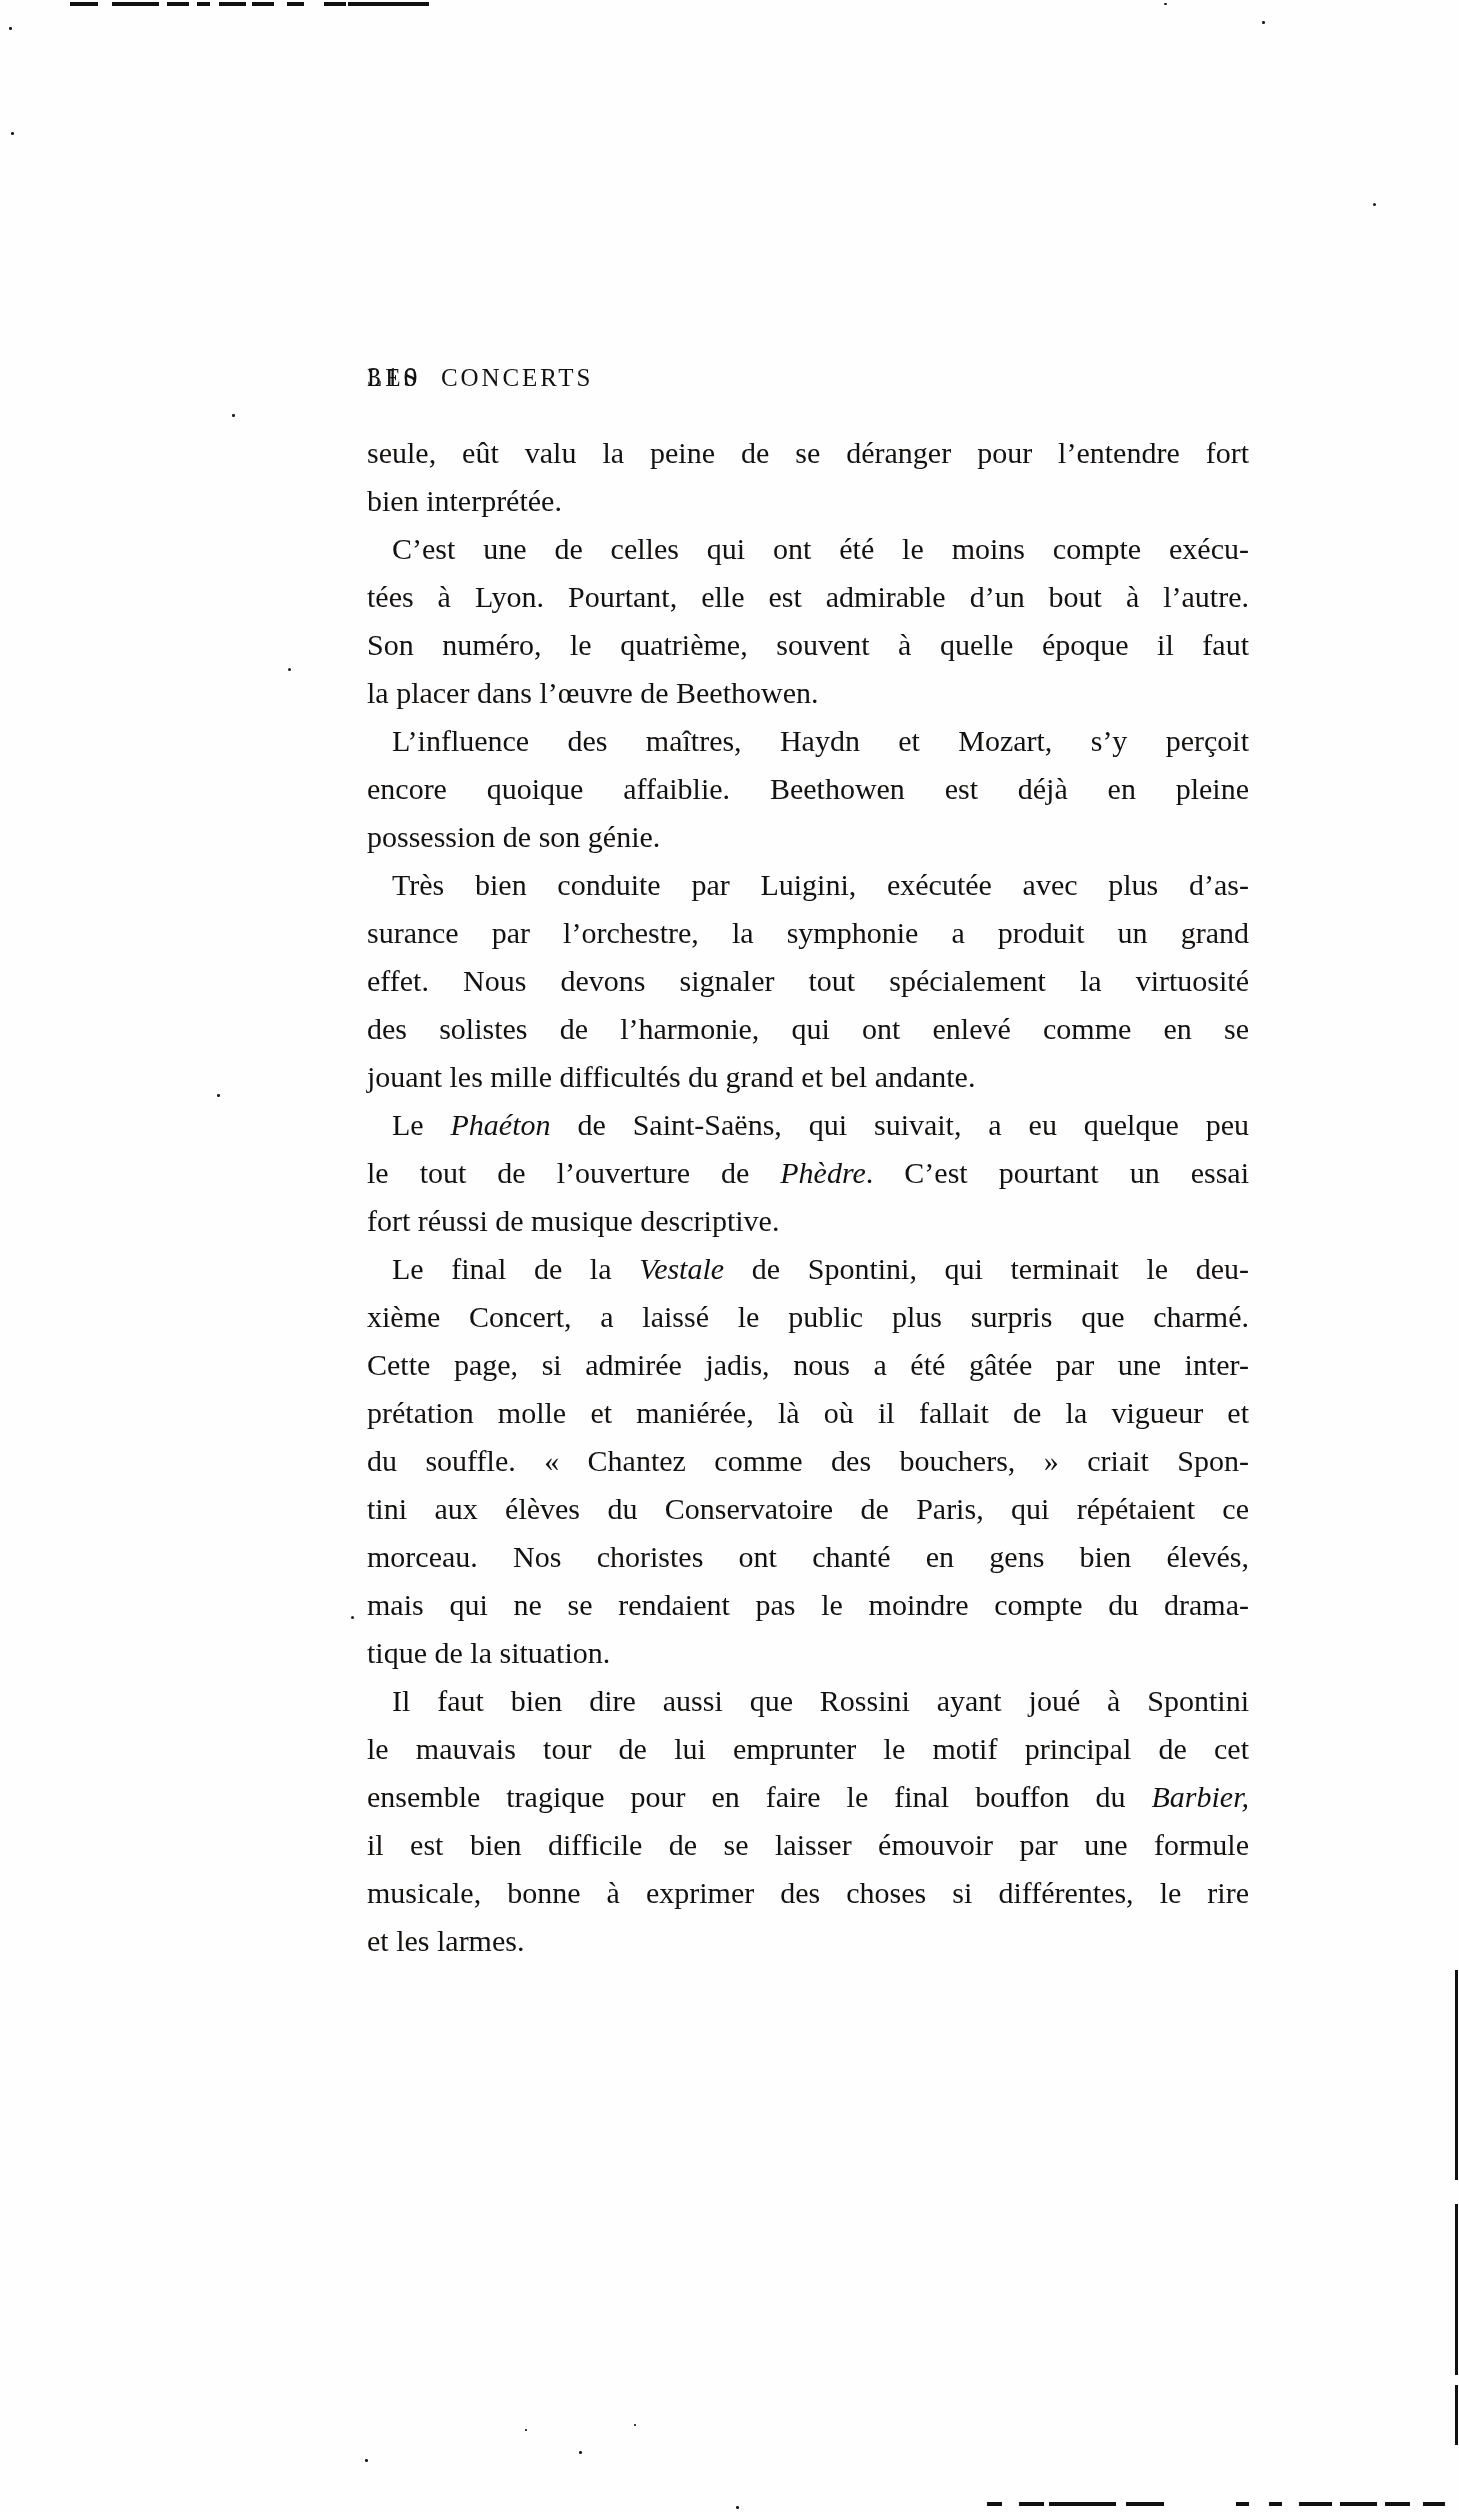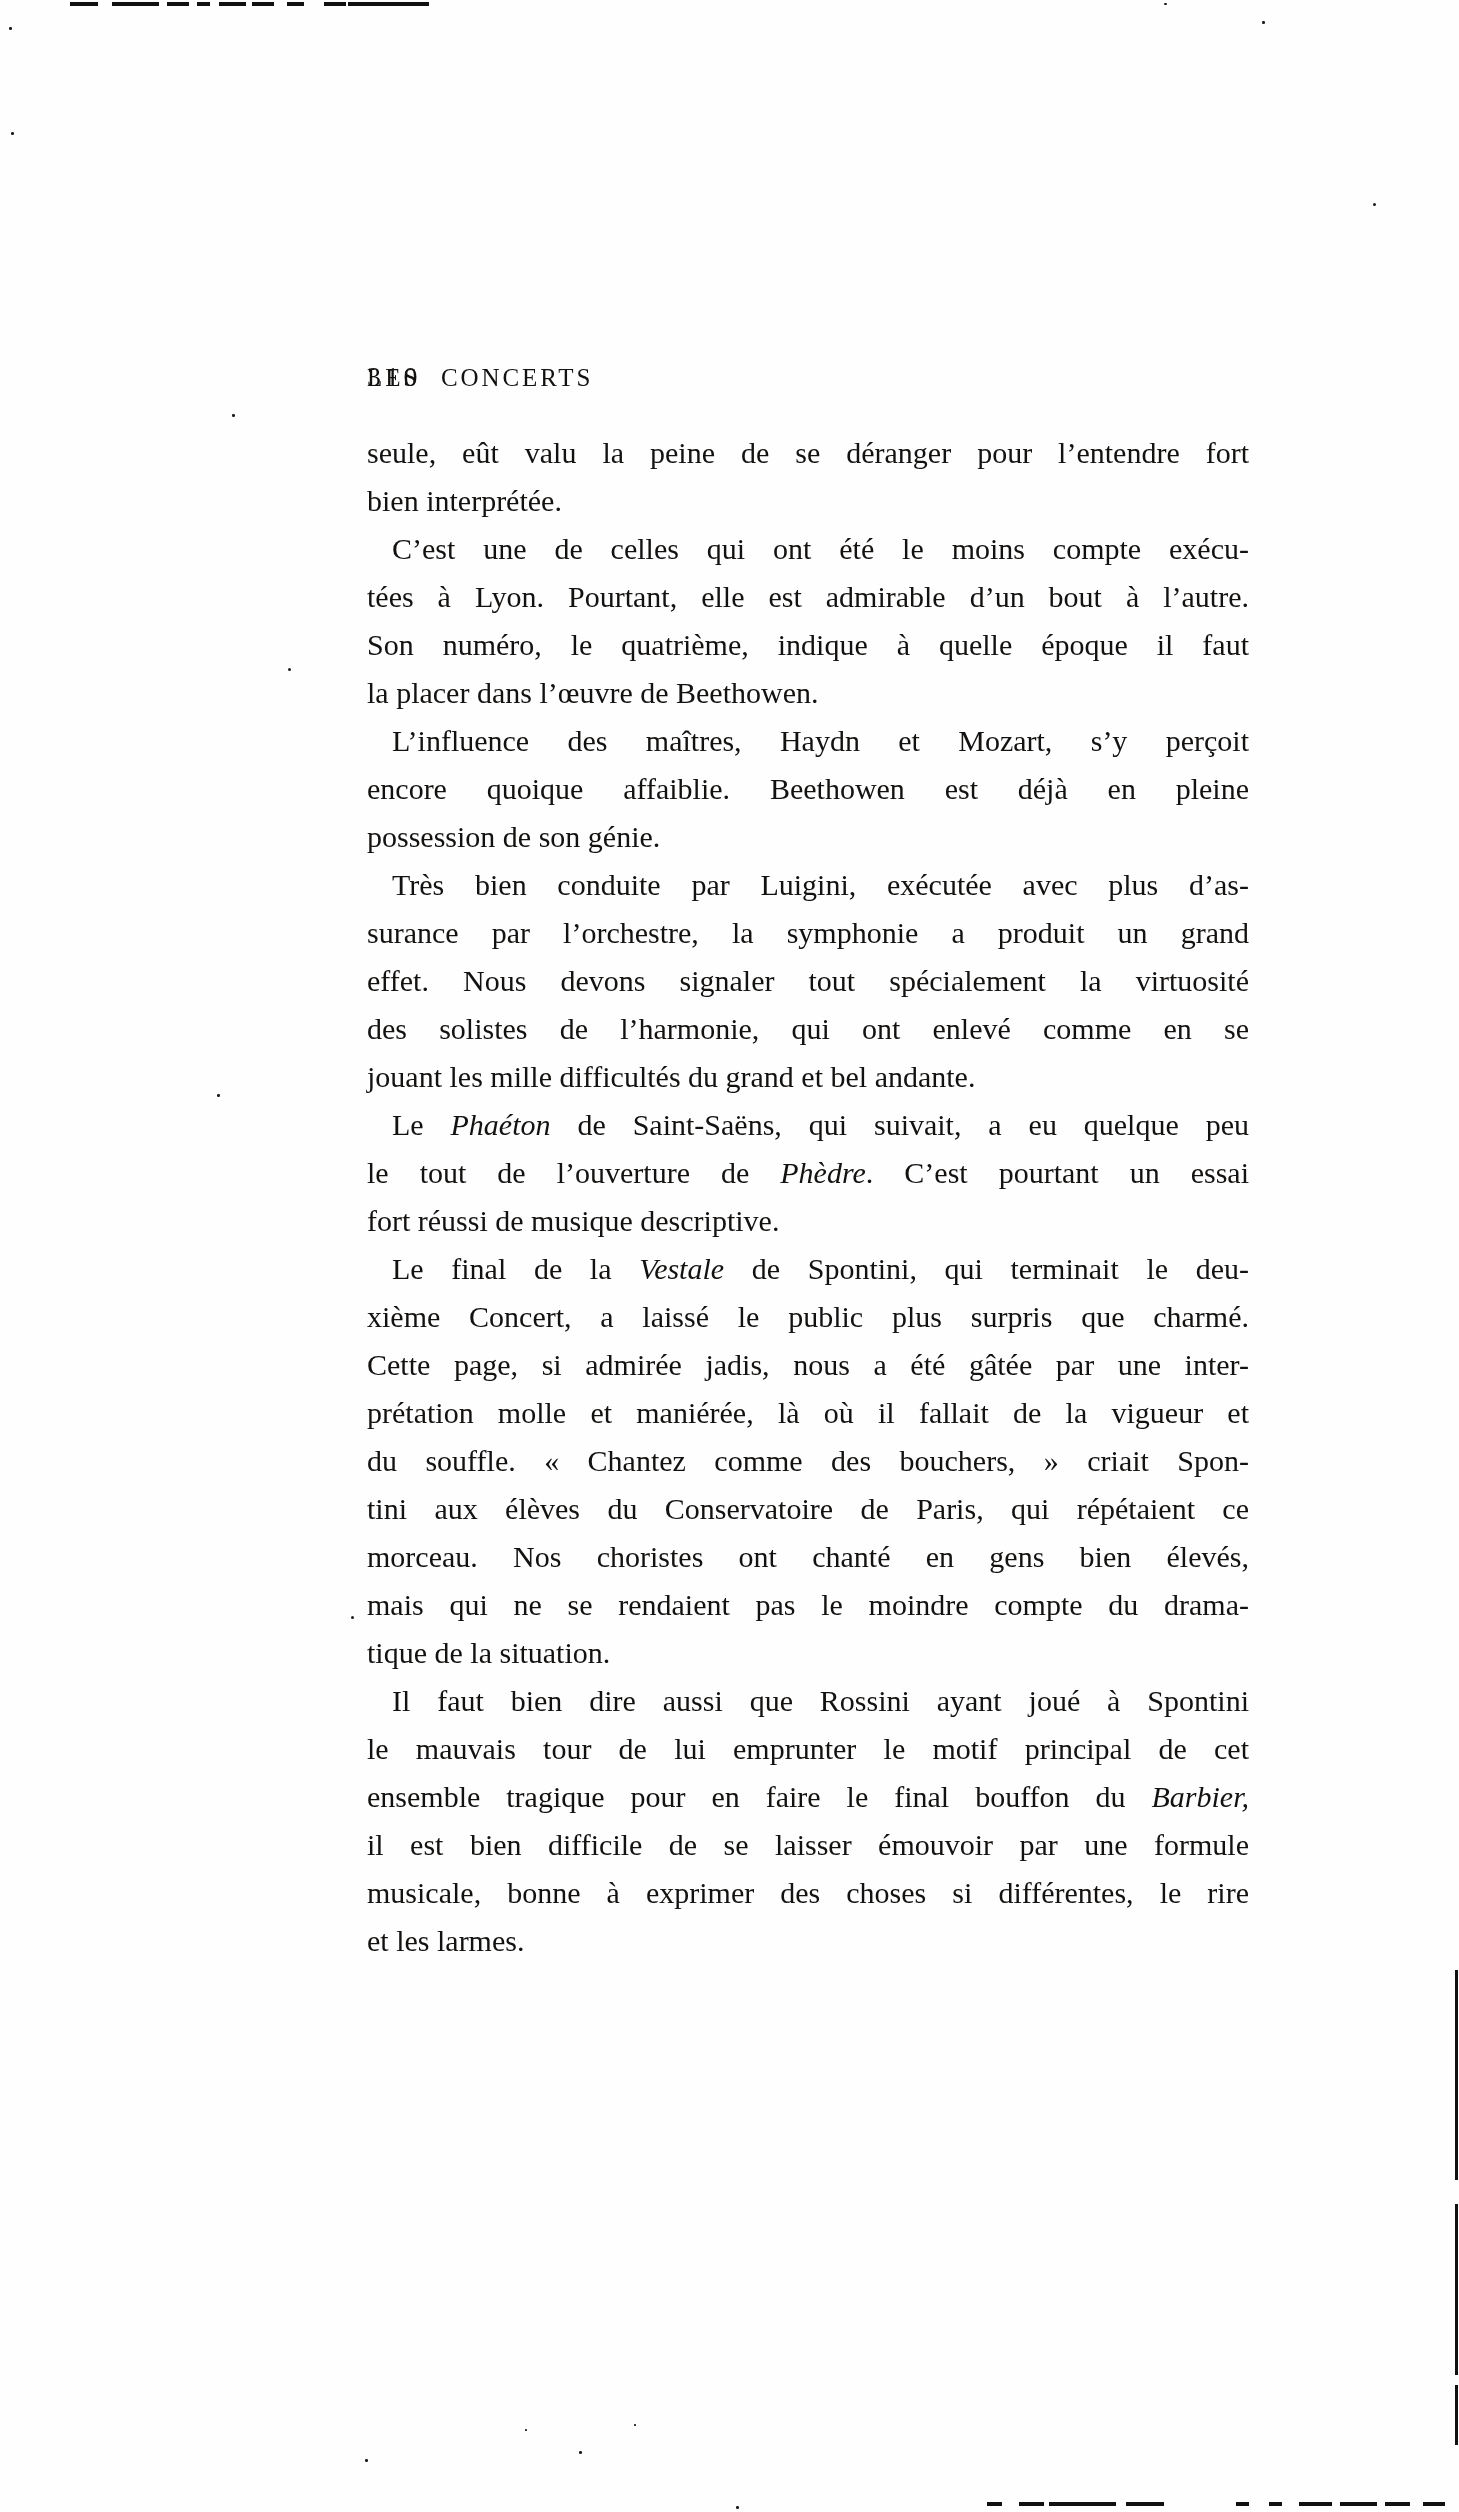--- a/index.html
+++ b/index.html
@@ -58,21 +58,21 @@
   <div class="header-row">
     <span class="page-num">310</span>
     <div class="running-title">LES CONCERTS</div>
   </div>
 
   <div class="text-block" id="text-block">
       <div class="line"><span>seule, eût valu la peine de se déranger pour l’entendre fort</span></div>
       <div class="line end"><span>bien interprétée.</span></div>
       <div class="line indent"><span>C’est une de celles qui ont été le moins compte exécu-</span></div>
       <div class="line"><span>tées à Lyon. Pourtant, elle est admirable d’un bout à l’autre.</span></div>
-      <div class="line"><span>Son numéro, le quatrième, indique à quelle époque il faut</span></div>
+      <div class="line"><span>Son numéro, le quatrième, souvent à quelle époque il faut</span></div>
       <div class="line end"><span>la placer dans l’œuvre de Beethowen.</span></div>
       <div class="line indent"><span>L’influence des maîtres, Haydn et Mozart, s’y perçoit</span></div>
       <div class="line"><span>encore quoique affaiblie. Beethowen est déjà en pleine</span></div>
       <div class="line end"><span>possession de son génie.</span></div>
       <div class="line indent"><span>Très bien conduite par Luigini, exécutée avec plus d’as-</span></div>
       <div class="line"><span>surance par l’orchestre, la symphonie a produit un grand</span></div>
       <div class="line"><span>effet. Nous devons signaler tout spécialement la virtuosité</span></div>
       <div class="line"><span>des solistes de l’harmonie, qui ont enlevé comme en se</span></div>
       <div class="line end"><span>jouant les mille difficultés du grand et bel andante.</span></div>
       <div class="line indent"><span>Le </span><span class="it">Phaéton</span><span> de Saint-Saëns, qui suivait, a eu quelque peu</span></div>

